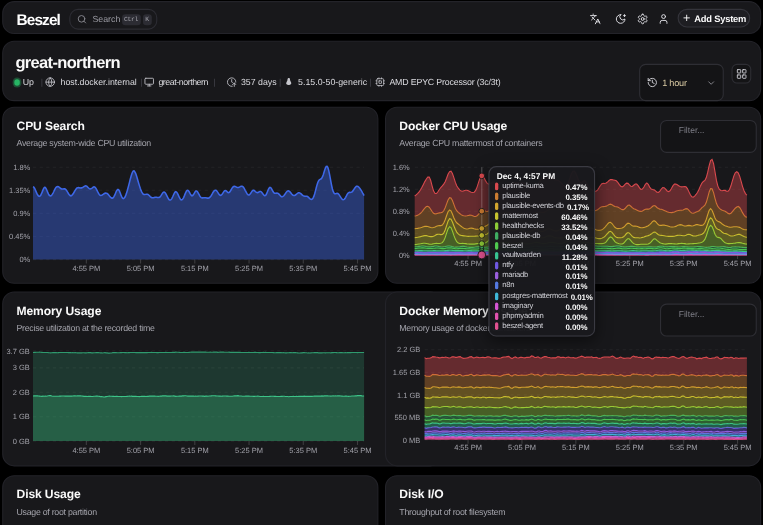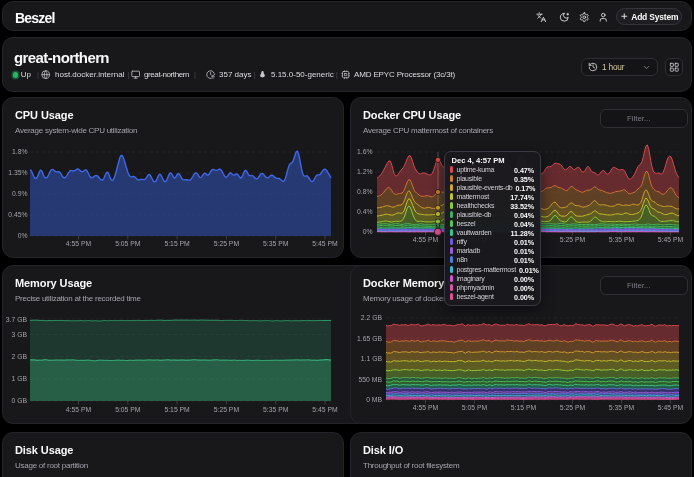--- a/index.html
+++ b/index.html
@@ -1,35 +1,48 @@
 <!DOCTYPE html>
 <html><head><meta charset="utf-8"><style>
 * { margin:0; padding:0; box-sizing:border-box; }
 html,body { width:694px; height:477px; background:#000; font-family:"Liberation Sans",sans-serif; overflow:hidden; }
 .card { position:absolute; background:#18181b; border:1px solid #232329; border-radius:11px; }
 .ctitle { position:absolute; left:12px; top:10.5px; font-size:11px; font-weight:700; color:#fafafa; letter-spacing:-0.1px; }
 .csub { position:absolute; left:12px; top:28px; font-size:8px; letter-spacing:-0.25px; color:#a3a3ab; }
-.filter { position:absolute; width:88px; height:19px; border:1px solid #2e2e34; border-radius:6px; background:#141416;
-  color:#7e7e86; font-size:7.8px; line-height:17px; padding-left:26px; }
+.filter { position:absolute; width:88px; height:30px; border:1px solid #2e2e34; border-radius:6px; background:#141416;
+  color:#7e7e86; font-size:7.8px; line-height:17px; padding-left:16px; }
 .sepa { position:absolute; top:1.5px; color:#44444c; font-size:8px; }
 .bi { display:inline-flex; vertical-align:-1.5px; margin-right:4px; color:#c6c6cc; }
 .bt { font-size:8px; letter-spacing:0px; color:#dcdce1; white-space:nowrap; }
 #tooltip { position:absolute; left:444px; top:151px; width:97px; background:rgba(26,26,30,0.97);
   border:1px solid #3a3a42; border-radius:7px; padding:3px 6px 3.5px 5px; z-index:50;
   box-shadow:0 4px 14px rgba(0,0,0,0.5); }
 .tthead { font-size:7.6px; font-weight:700; color:#fafafa; margin:1px 0 1px 1.5px; }
 .ttrow { display:flex; align-items:flex-start; height:9.05px; }
 .dot { width:2.5px; height:7px; border-radius:2px; flex:none; margin-right:4px; }
 .ttname { font-size:7px; letter-spacing:-0.25px; color:#cfcfd5; white-space:nowrap; }
 .ttval { font-size:7.2px; font-weight:700; color:#fafafa; margin-left:auto; padding-left:3px; letter-spacing:-0.1px; }
 </style></head>
 <body>
 
 <div class="card" style="left:2px;top:1px;width:690px;height:30px;">
   <div style="position:absolute;left:12px;top:8px;font-size:14px;font-weight:700;color:#fff;letter-spacing:-0.8px;">Beszel</div>
+  <div style="position:absolute;left:60px;top:6px;width:80px;height:19px;border:1px solid #2c2c33;border-radius:8px;display:flex;align-items:center;padding:0 4px 0 6px;">
+    <span style="color:#8b8b93;display:inline-flex">
+        <svg width="9" height="9" viewBox="0 0 24 24" fill="none" stroke="currentColor" stroke-width="2.2" stroke-linecap="round" stroke-linejoin="round" style="">
+          <circle cx="11" cy="11" r="8"></circle>
+          <path d="m21 21-4.3-4.3"></path>
+        </svg>
+      </span>
+    <span style="font-size:8px;color:#9b9ba3;margin-left:5px;">Search</span>
+    <span style="margin-left:auto;display:flex;gap:2px;">
+      <span style="background:#2c2c33;border-radius:3px;font-family:'Liberation Mono',monospace;font-size:5.8px;letter-spacing:-0.3px;color:#a7a7ae;padding:1.5px 2px;">Ctrl</span>
+      <span style="background:#2c2c33;border-radius:3px;font-family:'Liberation Mono',monospace;font-size:5.8px;color:#a7a7ae;padding:1.5px 2.5px;">K</span>
+    </span>
+  </div>
   <div style="position:absolute;left:0;top:0;height:30px;width:690px;color:#e0e0e5;">
     <span style="position:absolute;left:532.5px;top:10px;display:inline-flex;">
         <svg width="10.5" height="10.5" viewBox="0 0 24 24" fill="none" stroke="currentColor" stroke-width="2" stroke-linecap="round" stroke-linejoin="round" style="">
           <path d="m5 8 6 6"></path>
           <path d="m4 14 6-6 2-3"></path>
           <path d="M2 5h12"></path>
           <path d="M7 2h1"></path>
           <path d="m22 22-5-10-5 10"></path>
           <path d="M14 18h6"></path>
         </svg>
@@ -111,21 +124,21 @@
           <path d="M2 15h2"></path>
           <path d="M2 9h2"></path>
           <path d="M20 15h2"></path>
           <path d="M20 9h2"></path>
           <path d="M9 2v2"></path>
           <path d="M9 20v2"></path>
         </svg>
       </span>
     <span class="bt" style="position:absolute;left:351px;top:1.5px;letter-spacing:-0.15px;">AMD EPYC Processor (3c/3t)</span>
   </div>
-  <div style="position:absolute;left:578px;top:20px;width:77px;height:18px;border:1px solid #2e2e34;border-radius:6px;background:#141416;display:flex;align-items:center;padding:0 6px;color:#e9e9ee;">
+  <div style="position:absolute;left:578px;top:20px;width:77px;height:18px;border:1px solid #2e2e34;border-radius:6px;background:#141416;display:flex;align-items:center;padding:16px 6px;color:#e9e9ee;">
     <span style="display:inline-flex;color:#d9d9de;">
         <svg width="10" height="10" viewBox="0 0 24 24" fill="none" stroke="currentColor" stroke-width="2" stroke-linecap="round" stroke-linejoin="round" style="">
           <path d="M3 12a9 9 0 1 0 9-9 9.75 9.75 0 0 0-6.74 2.74L3 8"></path>
           <path d="M3 3v5h5"></path>
           <path d="M12 7v5l4 2"></path>
         </svg>
       </span>
     <span style="font-size:8.3px;color:#d8c9a2;margin-left:4px;font-weight:500;letter-spacing:-0.2px;">1 hour</span>
     <span style="margin-left:auto;display:inline-flex;color:#9a9aa2;">
         <svg width="9" height="9" viewBox="0 0 24 24" fill="none" stroke="currentColor" stroke-width="2" stroke-linecap="round" stroke-linejoin="round" style="">
@@ -137,21 +150,21 @@
       <svg width="10.5" height="10.5" viewBox="0 0 24 24" fill="none" stroke="currentColor" stroke-width="1.8" stroke-linecap="round" stroke-linejoin="round" style="">
         <rect x="3" y="3" width="7" height="7" rx="1"></rect>
         <rect x="14" y="3" width="7" height="7" rx="1"></rect>
         <rect x="14" y="14" width="7" height="7" rx="1"></rect>
         <rect x="3" y="14" width="7" height="7" rx="1"></rect>
       </svg>
     </div>
 </div>
 
 <div class="card" style="left:2px;top:97px;width:342px;height:161px;">
-  <div class="ctitle">CPU Usage</div>
+  <div class="ctitle">CPU Search</div>
   <div class="csub">Average system-wide CPU utilization</div>
   <svg width="342" height="161" viewBox="0 0 342 161" style="position:absolute;left:0;top:0" font-family="Liberation Sans, sans-serif">
       <line x1="27" y1="138.0" x2="328" y2="138.0" stroke="rgba(255,255,255,0.05)" stroke-dasharray="3 3" stroke-width="1"></line>
       <line x1="27" y1="117.0" x2="328" y2="117.0" stroke="rgba(255,255,255,0.05)" stroke-dasharray="3 3" stroke-width="1"></line>
       <line x1="27" y1="96.0" x2="328" y2="96.0" stroke="rgba(255,255,255,0.05)" stroke-dasharray="3 3" stroke-width="1"></line>
       <line x1="27" y1="75.0" x2="328" y2="75.0" stroke="rgba(255,255,255,0.05)" stroke-dasharray="3 3" stroke-width="1"></line>
       <line x1="27" y1="54.0" x2="328" y2="54.0" stroke="rgba(255,255,255,0.05)" stroke-dasharray="3 3" stroke-width="1"></line>
       <text x="24.5" y="140.4" font-size="6.8" fill="#a3a3ab" text-anchor="end">0%</text>
       <text x="24.5" y="119.4" font-size="6.8" fill="#a3a3ab" text-anchor="end">0.45%</text>
       <text x="24.5" y="98.4" font-size="6.8" fill="#a3a3ab" text-anchor="end">0.9%</text>
@@ -367,21 +380,21 @@
       <span class="ttval">0.35%</span>
     </div>
     <div class="ttrow">
       <span class="dot" style="background:#d2a52e"></span>
       <span class="ttname">plausible-events-db</span>
       <span class="ttval">0.17%</span>
     </div>
     <div class="ttrow">
       <span class="dot" style="background:#c6c32f"></span>
       <span class="ttname">mattermost</span>
-      <span class="ttval">17.74%</span>
+      <span class="ttval">60.46%</span>
     </div>
     <div class="ttrow">
       <span class="dot" style="background:#8ecb37"></span>
       <span class="ttname">healthchecks</span>
       <span class="ttval">33.52%</span>
     </div>
     <div class="ttrow">
       <span class="dot" style="background:#3fae62"></span>
       <span class="ttname">plausible-db</span>
       <span class="ttval">0.04%</span>

